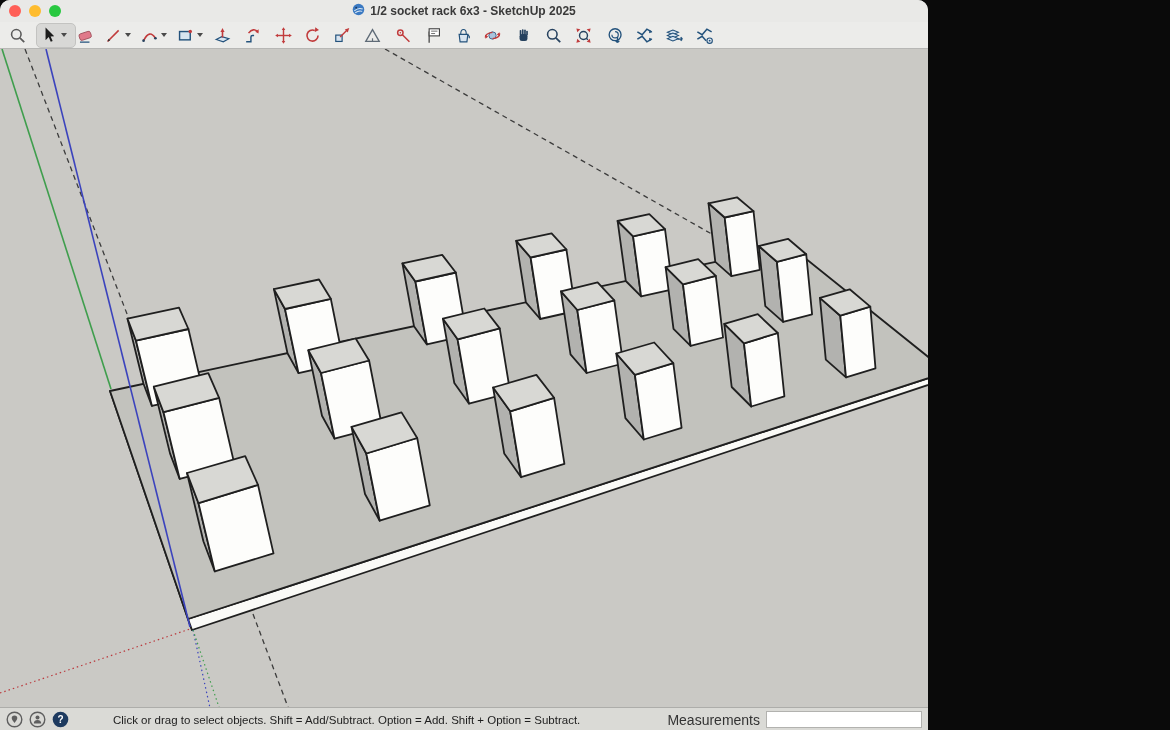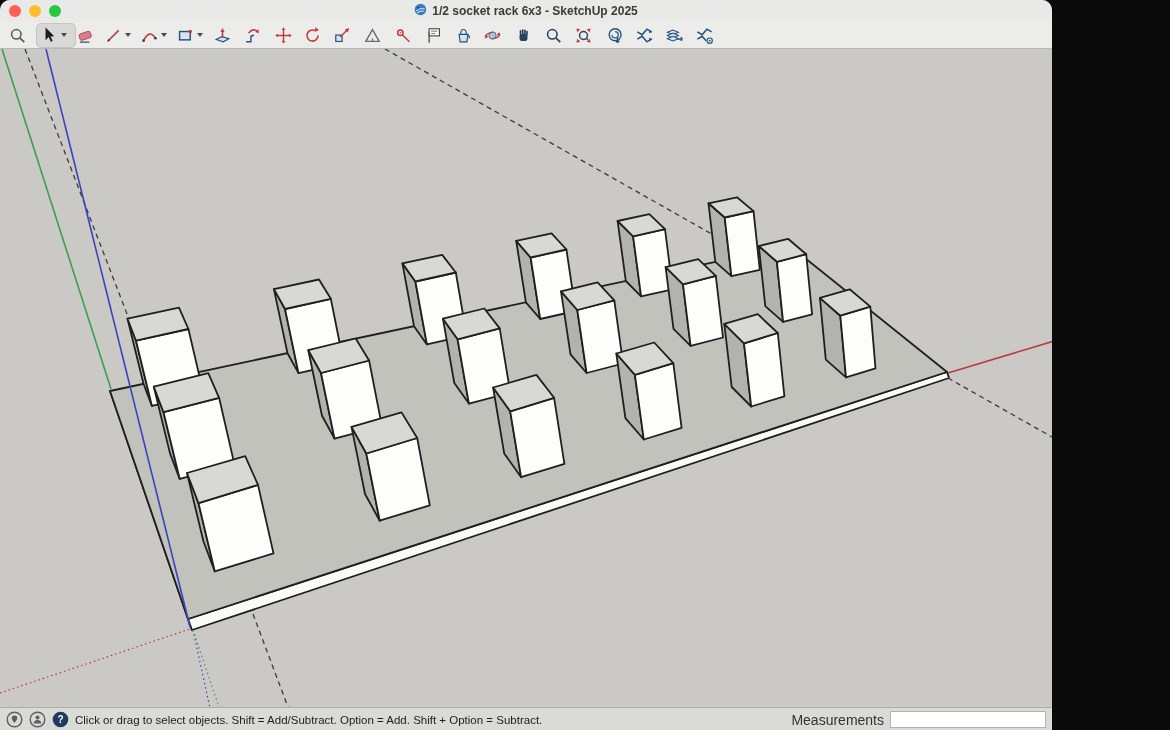--- a/index.html
+++ b/index.html
@@ -1,17 +1,17 @@
 <!DOCTYPE html>
 <html><head>
 <meta charset="utf-8">
 <style>
   html,body{margin:0;padding:0;background:#0a0a0a;width:1170px;height:730px;overflow:hidden;
     font-family:"Liberation Sans", sans-serif;}
-  .window{width:1052px;height:730px;border-radius:10px 10px 0 0;overflow:hidden;
+  .window{width:928px;height:730px;border-radius:10px 10px 0 0;overflow:hidden;
     display:flex;flex-direction:column;background:#cac9c5;}
   
   .titlebar{height:22px;background:#e9e9e7;position:relative;flex:0 0 auto;
     display:flex;align-items:center;justify-content:center;}
   .lights{position:absolute;left:9px;top:5px;display:flex;gap:8px;}
   .light{width:12px;height:12px;border-radius:50%;}
   .titlewrap{display:flex;align-items:center;gap:5px;}
   .titletext{font-size:12px;font-weight:bold;color:#3a3a3a;}
   
   .toolbar{height:26px;background:#ececea;position:relative;flex:0 0 auto;
@@ -25,21 +25,21 @@
   .caret{position:absolute;top:11px;width:0;height:0;border-left:3.5px solid transparent;
     border-right:3.5px solid transparent;border-top:4.5px solid #4a4a4a;}
   
   .viewport{flex:1 1 auto;position:relative;}
   .viewport svg{display:block;}
   
   .statusbar{height:23px;background:#dadad6;border-top:1px solid #adadaa;flex:0 0 auto;
     display:flex;align-items:center;padding:0 6px;gap:6px;}
   .sb-icon{width:17px;height:17px;flex:0 0 auto;display:flex;align-items:center;}
   .sb-icon svg{width:17px;height:17px;}
-  .hint{font-size:11.5px;color:#1d1d1d;white-space:nowrap;}
+  .hint{font-size:11.5px;color:#1d1d1d;white-space:nowrap;margin-left:38px;}
   .spacer{flex:1 1 auto;}
   .meas-label{font-size:14px;color:#333;white-space:nowrap;}
   .meas-input{width:148px;height:15px;border:1px solid #b2b2af;background:#ffffff;
     font-size:11px;font-family:"Liberation Sans",sans-serif;padding:0 3px;outline:none;}
 </style>
 </head>
 <body>
 
 <div class="window">
 

